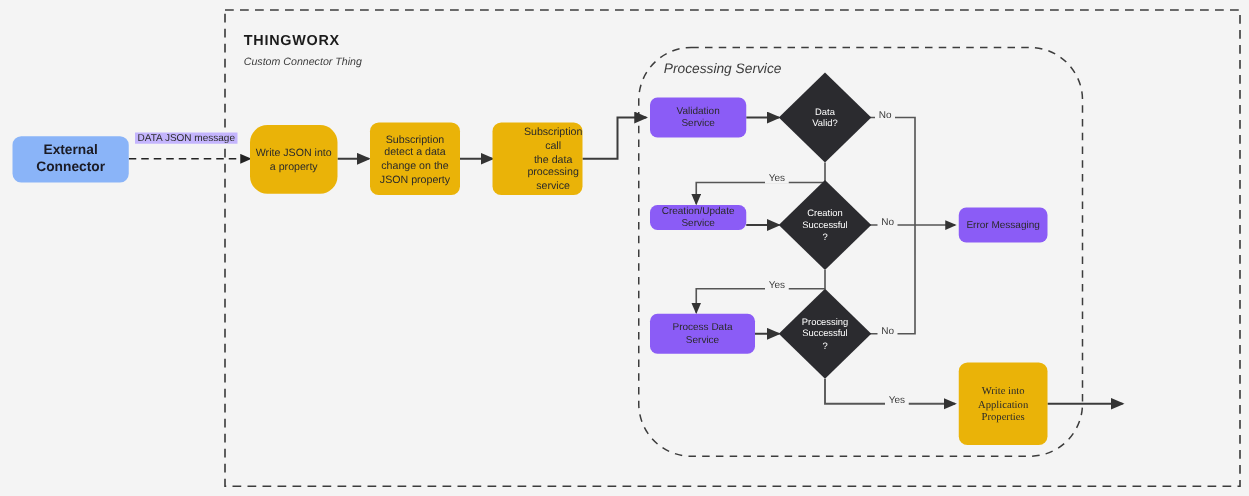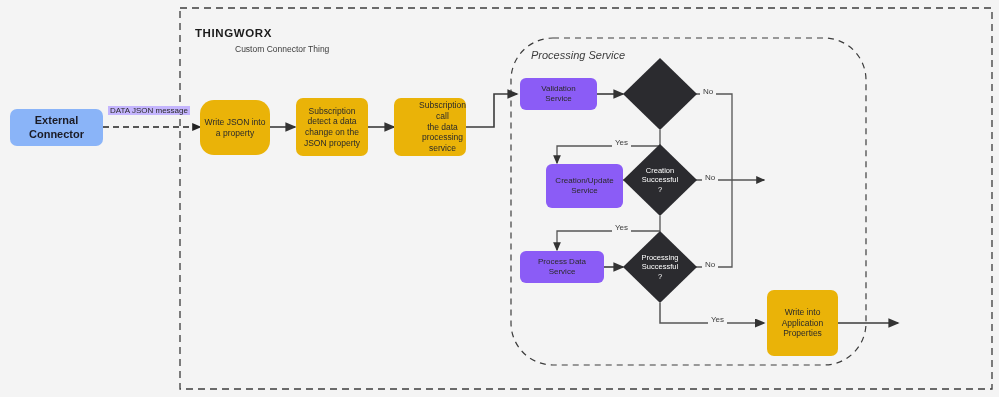--- a/index.html
+++ b/index.html
@@ -67,22 +67,22 @@
   .boundary-title {
     position: absolute;
     font-size: 11.5px;
     font-weight: bold;
     letter-spacing: 0.6px;
     color: #1b1b1b;
   }
   .boundary-sub {
     position: absolute;
     font-size: 8.5px;
+    font-style: italic;
     color: #3c3c3c;
-    margin-left: 40px;
   }
   .group-title {
     position: absolute;
     font-size: 11px;
     font-style: italic;
     color: #3c3c3c;
   }
   .edge-label {
     position: absolute;
     font-size: 8px;
@@ -168,37 +168,40 @@
 JSON property</div>
 
   <div class="node node-gold" style="left:394px; top:98px; width:72px; height:58px;padding-left:25px;">Subscription call
 the data
 processing
 service</div>
 
   <div class="node node-yellow" style="left:520px; top:78px; width:77px; height:32px;">Validation
 Service</div>
 
-
-  <div class="node node-yellow" style="left:546px; top:164px; width:77px; height:44px;">Creation/Update
+  <div class="node-diamond-label" style="left:623px; top:78px; width:74px; height:32px;">Data
+Valid?</div>
+
+  <div class="node node-yellow" style="left:520px; top:164px; width:77px; height:20px;">Creation/Update
 Service</div>
 
   <div class="node-diamond-label" style="left:623px; top:162px; width:74px; height:36px;">Creation
 Successful
 ?</div>
 
   <div class="node node-yellow" style="left:520px; top:251px; width:84px; height:32px;">Process Data
 Service</div>
 
   <div class="node-diamond-label" style="left:623px; top:249px; width:74px; height:36px;">Processing
 Successful
 ?</div>
 
-
-  <div class="node node-gold" style="left:767px; top:290px; width:71px; height:66px;">Write into
+  <div class="node node-yellow" style="left:767px; top:166px; width:71px; height:28px;">Error Messaging</div>
+
+  <div class="node node-gold" style="left:767px; top:290px; width:71px; height:66px;font-family:Liberation Serif, serif;">Write into
 Application
 Properties</div>
 
 
   <div class="edge-label-dashed" style="left:108px; top:106px;">DATA JSON message</div>
 
   <div class="edge-label" style="left:700px; top:87px;">No</div>
 
   <div class="edge-label" style="left:612px; top:138px;">Yes</div>
 

